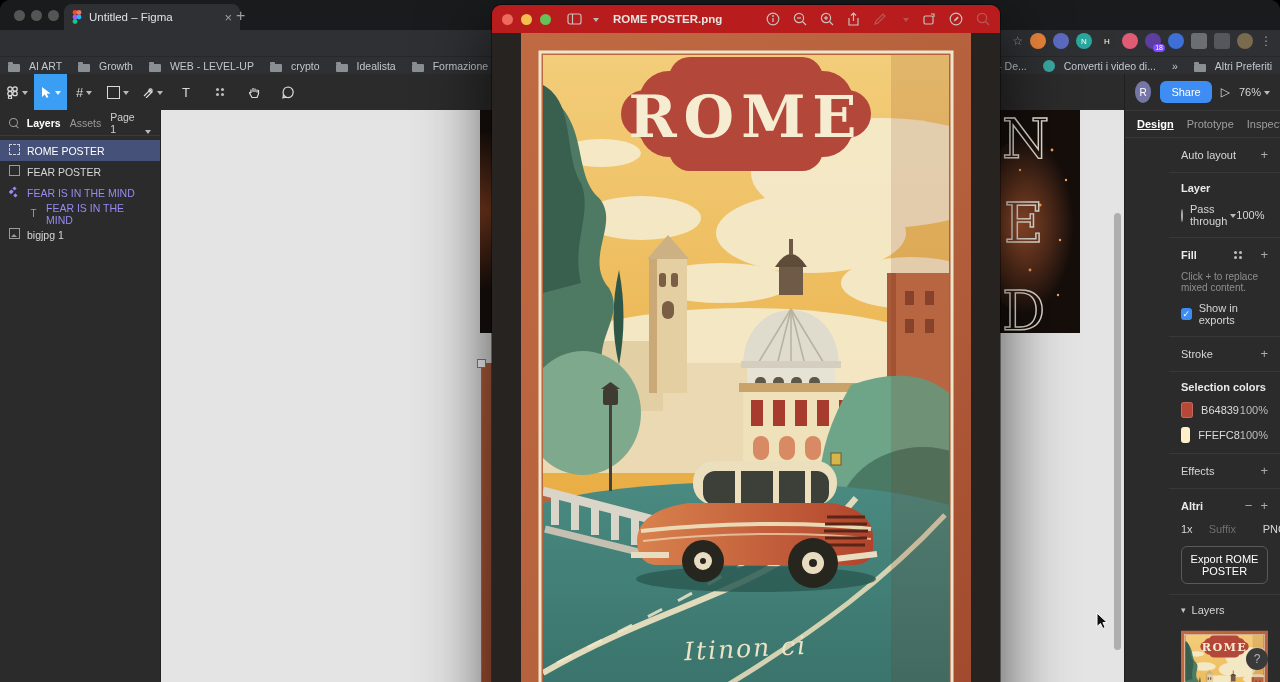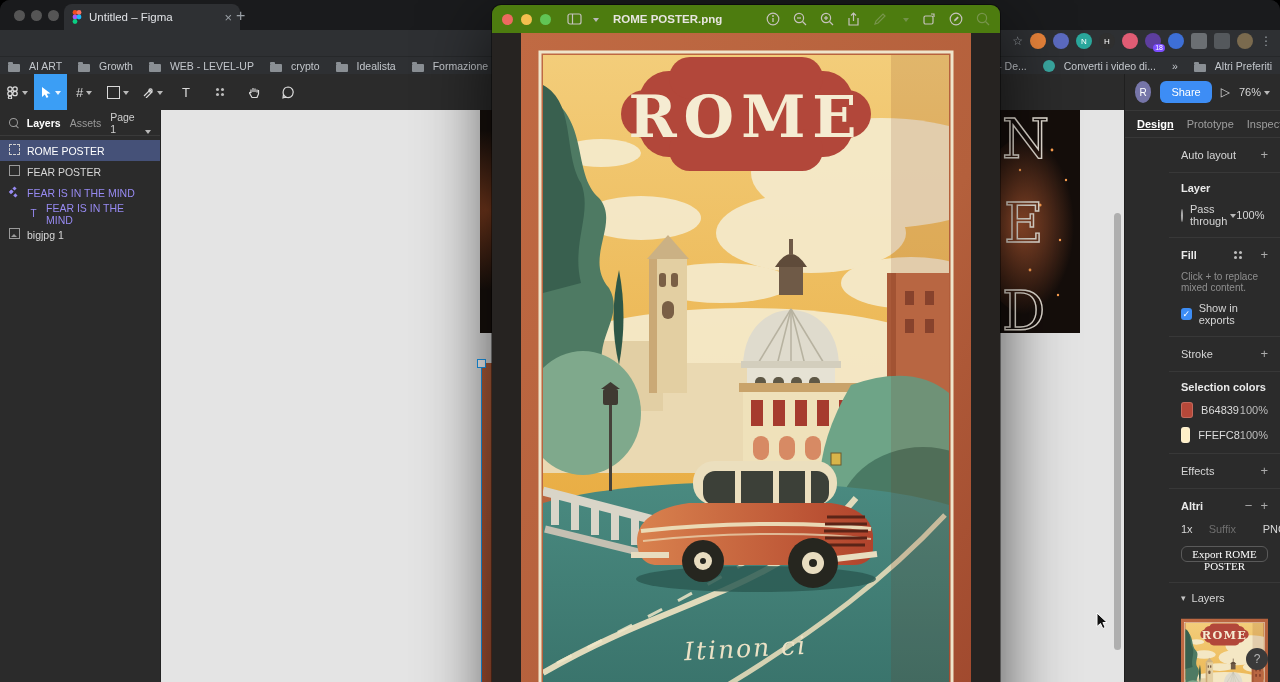--- a/index.html
+++ b/index.html
@@ -77,27 +77,27 @@
   .blend-circle{width:11px;height:11px;border:1.3px solid #adadad;border-radius:50%;margin-right:7px;}
   .hint{color:#8f8f8f;font-size:10px;margin-top:9px;}
   .cb{width:12px;height:12px;background:#3d8df5;border-radius:3px;color:#fff;font-size:9px;display:flex;align-items:center;justify-content:center;margin-right:7px;}
   .dots4{display:grid;grid-template-columns:3px 3px;gap:2px;margin-right:10px;}
   .dots4 i{width:3px;height:3px;background:#bdbdbd;border-radius:50%;}
   .swatch{width:14px;height:14px;border-radius:3px;border:1px solid rgba(255,255,255,.18);margin-right:8px;}
   .hex{width:54px;color:#dcdcdc;}
   .op{color:#bdbdbd;}
   .suffix-in{background:none;border:none;color:#e0e0e0;width:52px;font-size:11px;font-family:inherit;}
   .suffix-in::placeholder{color:#6e6e6e;}
-  .exp-btn{width:100%;margin-top:10px;height:16px;border:1px solid #5a5a5a;background:none;border-radius:6px;color:#fff;font-size:11px;font-family:Liberation Serif, serif;}
+  .exp-btn{width:100%;margin-top:10px;height:38px;border:1px solid #5a5a5a;background:none;border-radius:6px;color:#fff;font-size:11px;font-family:Liberation Sans, sans-serif;}
   .tri{color:#c5c5c5;font-size:9px;margin-right:6px;}
   .thumb-wrap{display:flex;justify-content:center;margin-top:8px;height:139px;overflow:hidden;}
   .help-circle{position:absolute;right:12px;bottom:12px;width:22px;height:22px;border-radius:50%;background:#3a3a3a;color:#b5b5b5;font-size:12px;display:flex;align-items:center;justify-content:center;z-index:5;}
   
   .pvwin{position:absolute;left:492px;top:5px;width:508px;height:760px;border-radius:9px;box-shadow:0 20px 70px rgba(0,0,0,.7),0 0 0 1px rgba(0,0,0,.4);z-index:10;}
-  .pv-title{height:28px;background:#4d7c0f;border-radius:9px 9px 0 0;display:flex;align-items:center;padding:0 10px;gap:8px;}
+  .pv-title{height:28px;background:#b91c1c;border-radius:9px 9px 0 0;display:flex;align-items:center;padding:0 10px;gap:8px;}
   .pv-light{width:11px;height:11px;border-radius:50%;}
   .pv-name{font-size:11.5px;font-weight:bold;color:#e8e5e1;margin:0 6px;}
   .pv-ics{margin-left:auto;display:flex;align-items:center;gap:13px;}
   .pv-ics svg{display:block;}
   .dim{opacity:.35;}
   .pv-body{position:absolute;top:28px;left:0;right:0;height:649px;background:#262321;display:flex;justify-content:center;overflow:hidden;}
 </style>
 </head>
 <body>
 

